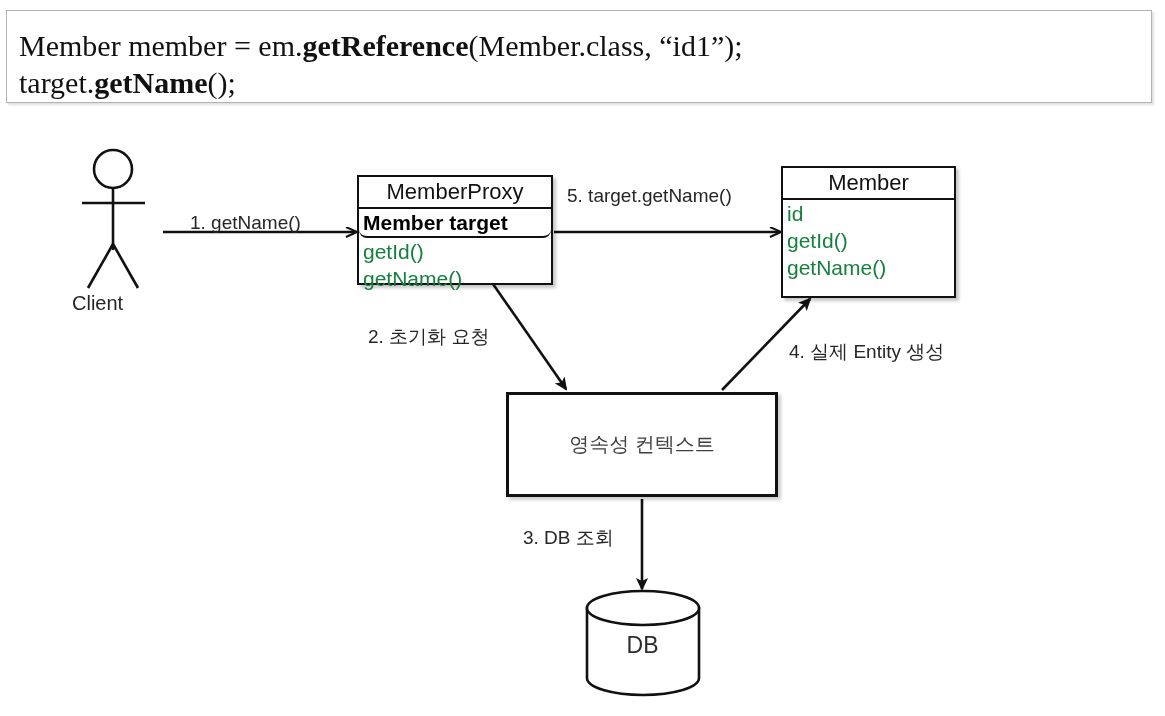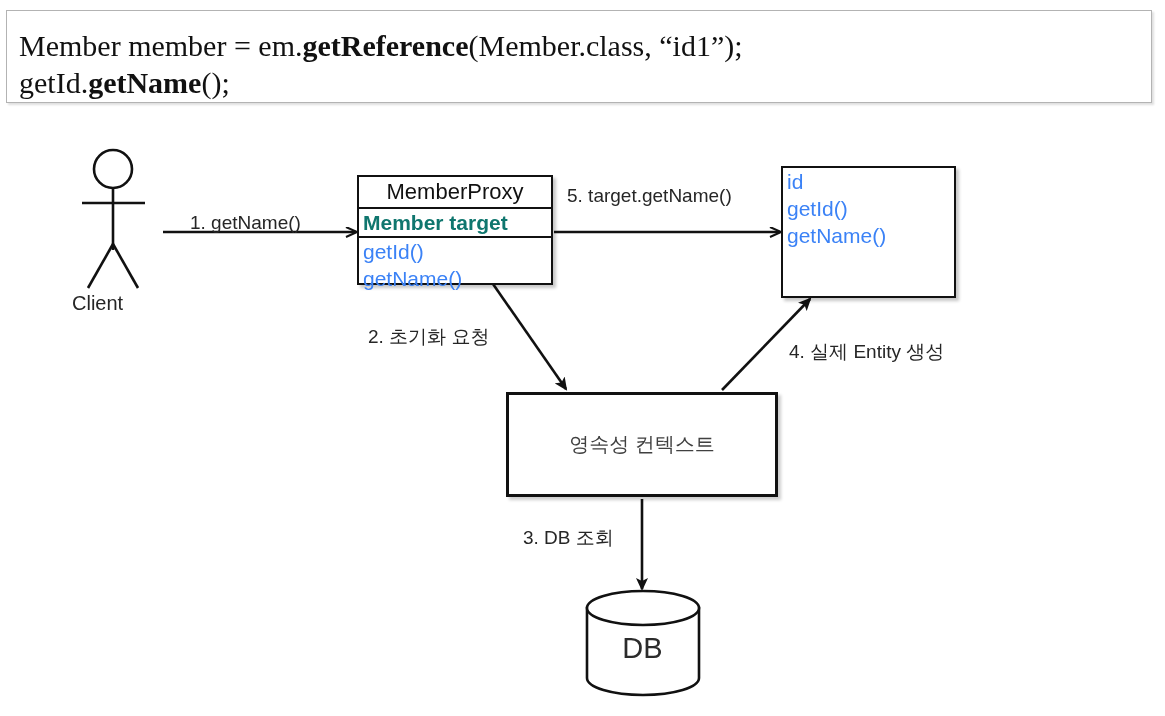--- a/index.html
+++ b/index.html
@@ -73,26 +73,26 @@
     color: #111111;
     white-space: nowrap;
     overflow: hidden;
   }
   .uml-compartment {
     box-sizing: border-box;
     padding: 0 4px;
     font-size: 21px;
     line-height: 27px;
     font-family: "Liberation Sans", "DejaVu Sans", sans-serif;
-    color: #3b82f6;
+    color: #15803d;
     white-space: nowrap;
     overflow: hidden;
   }
   .uml-compartment.divider { border-bottom: 2px solid #111111; }
-  .uml-compartment.bold { font-weight: bold; color: #0f766e; }
+  .uml-compartment.bold { font-weight: bold; color: #000000; border-radius: 8px; }
 
   
   #persistence-box {
     position: absolute;
     left: 506px;
     top: 392px;
     width: 272px;
     height: 105px;
     box-sizing: border-box;
     border: 3px solid #111111;
@@ -116,21 +116,21 @@
     top: 590px;
     width: 113px;
     height: 105px;
   }
   #db-label {
     position: absolute;
     left: 0;
     top: 42px;
     width: 113px;
     text-align: center;
-    font-size: 29px;
+    font-size: 23px;
     font-family: "Liberation Sans", "DejaVu Sans", sans-serif;
     color: #2b2b2b;
   }
   #actor-label {
     position: absolute;
     left: 72px;
     top: 292px;
     width: 86px;
     text-align: left;
     font-size: 20px;
@@ -145,21 +145,21 @@
     pointer-events: none;
   }
 </style>
 </head>
 <body>
 
 <div id="page">
 
   <div id="code-block">
     <div class="code-line" id="code-line-1"><span>Member member = em.</span><b>getReference</b><span>(Member.class, “id1”);</span></div>
-    <div class="code-line" id="code-line-2"><span>getId.</span><b>getName</b><span>();</span></div>
+    <div class="code-line" id="code-line-2"><span>target.</span><b>getName</b><span>();</span></div>
   </div>
 
   <svg class="overlay" viewBox="0 0 1165 716">
     <defs>
       <marker id="arrowOpen" markerWidth="14" markerHeight="14" refX="11" refY="5" orient="auto" markerUnits="userSpaceOnUse">
         <path d="M1,0 L12,5 L1,10" fill="none" stroke="#111111" stroke-width="2"></path>
       </marker>
       <marker id="arrowSolid" markerWidth="14" markerHeight="12" refX="11" refY="6" orient="auto" markerUnits="userSpaceOnUse">
         <path d="M0,0 L13,6 L0,12 L3,6 Z" fill="#111111"></path>
       </marker>
@@ -192,20 +192,21 @@
   <div id="actor-label">Client</div>
 
   <div class="uml-box" id="member-proxy-box" style="left:357px; top:175px; width:196px; height:110px;">
     <div class="uml-title">MemberProxy</div>
     <div class="uml-compartment bold divider">Member target</div>
     <div class="uml-compartment">getId()</div>
     <div class="uml-compartment">getName()</div>
   </div>
 
   <div class="uml-box" id="member-box" style="left:781px; top:166px; width:175px; height:132px;">
+    <div class="uml-title">Member</div>
     <div class="uml-compartment">id</div>
     <div class="uml-compartment">getId()</div>
     <div class="uml-compartment">getName()</div>
   </div>
 
   <div id="persistence-box">
     <span id="persistence-label">영속성 컨텍스트</span>
   </div>
 
   <div id="db-cylinder">

